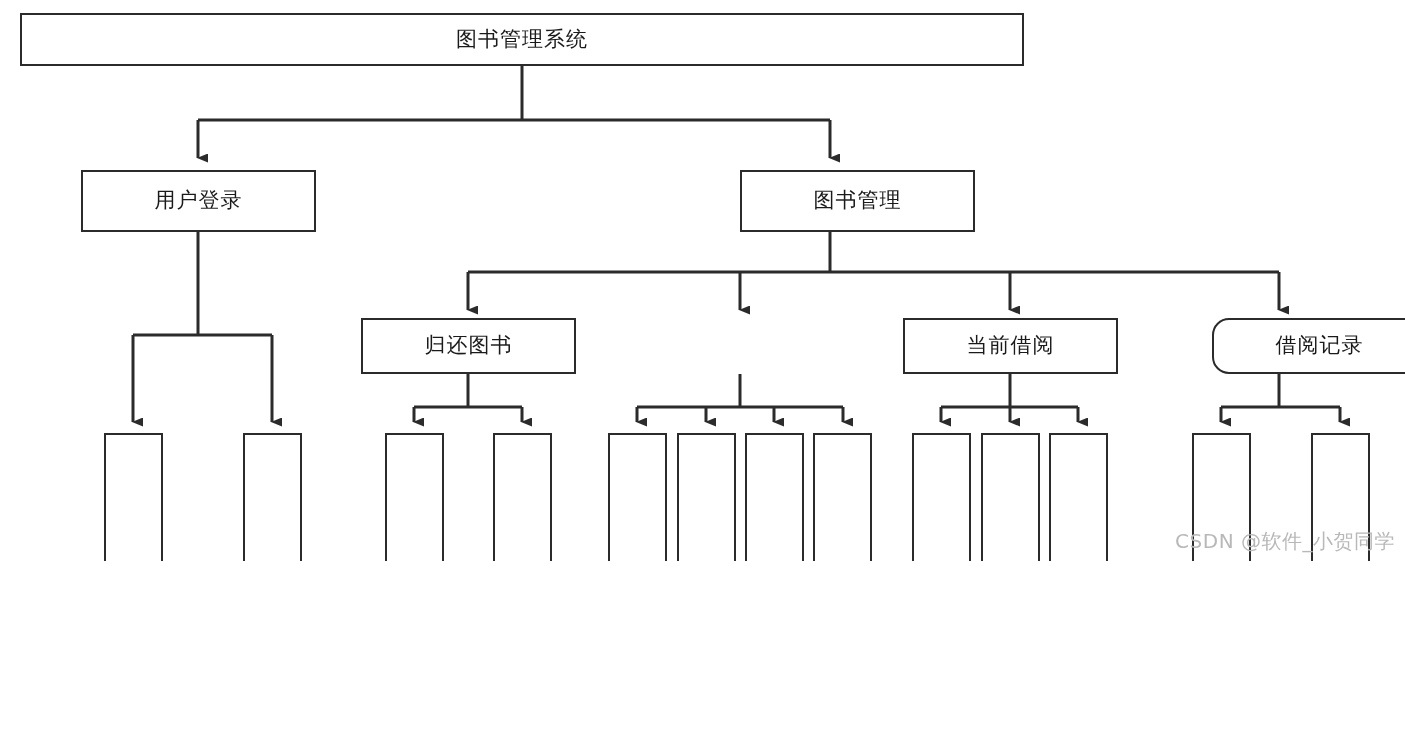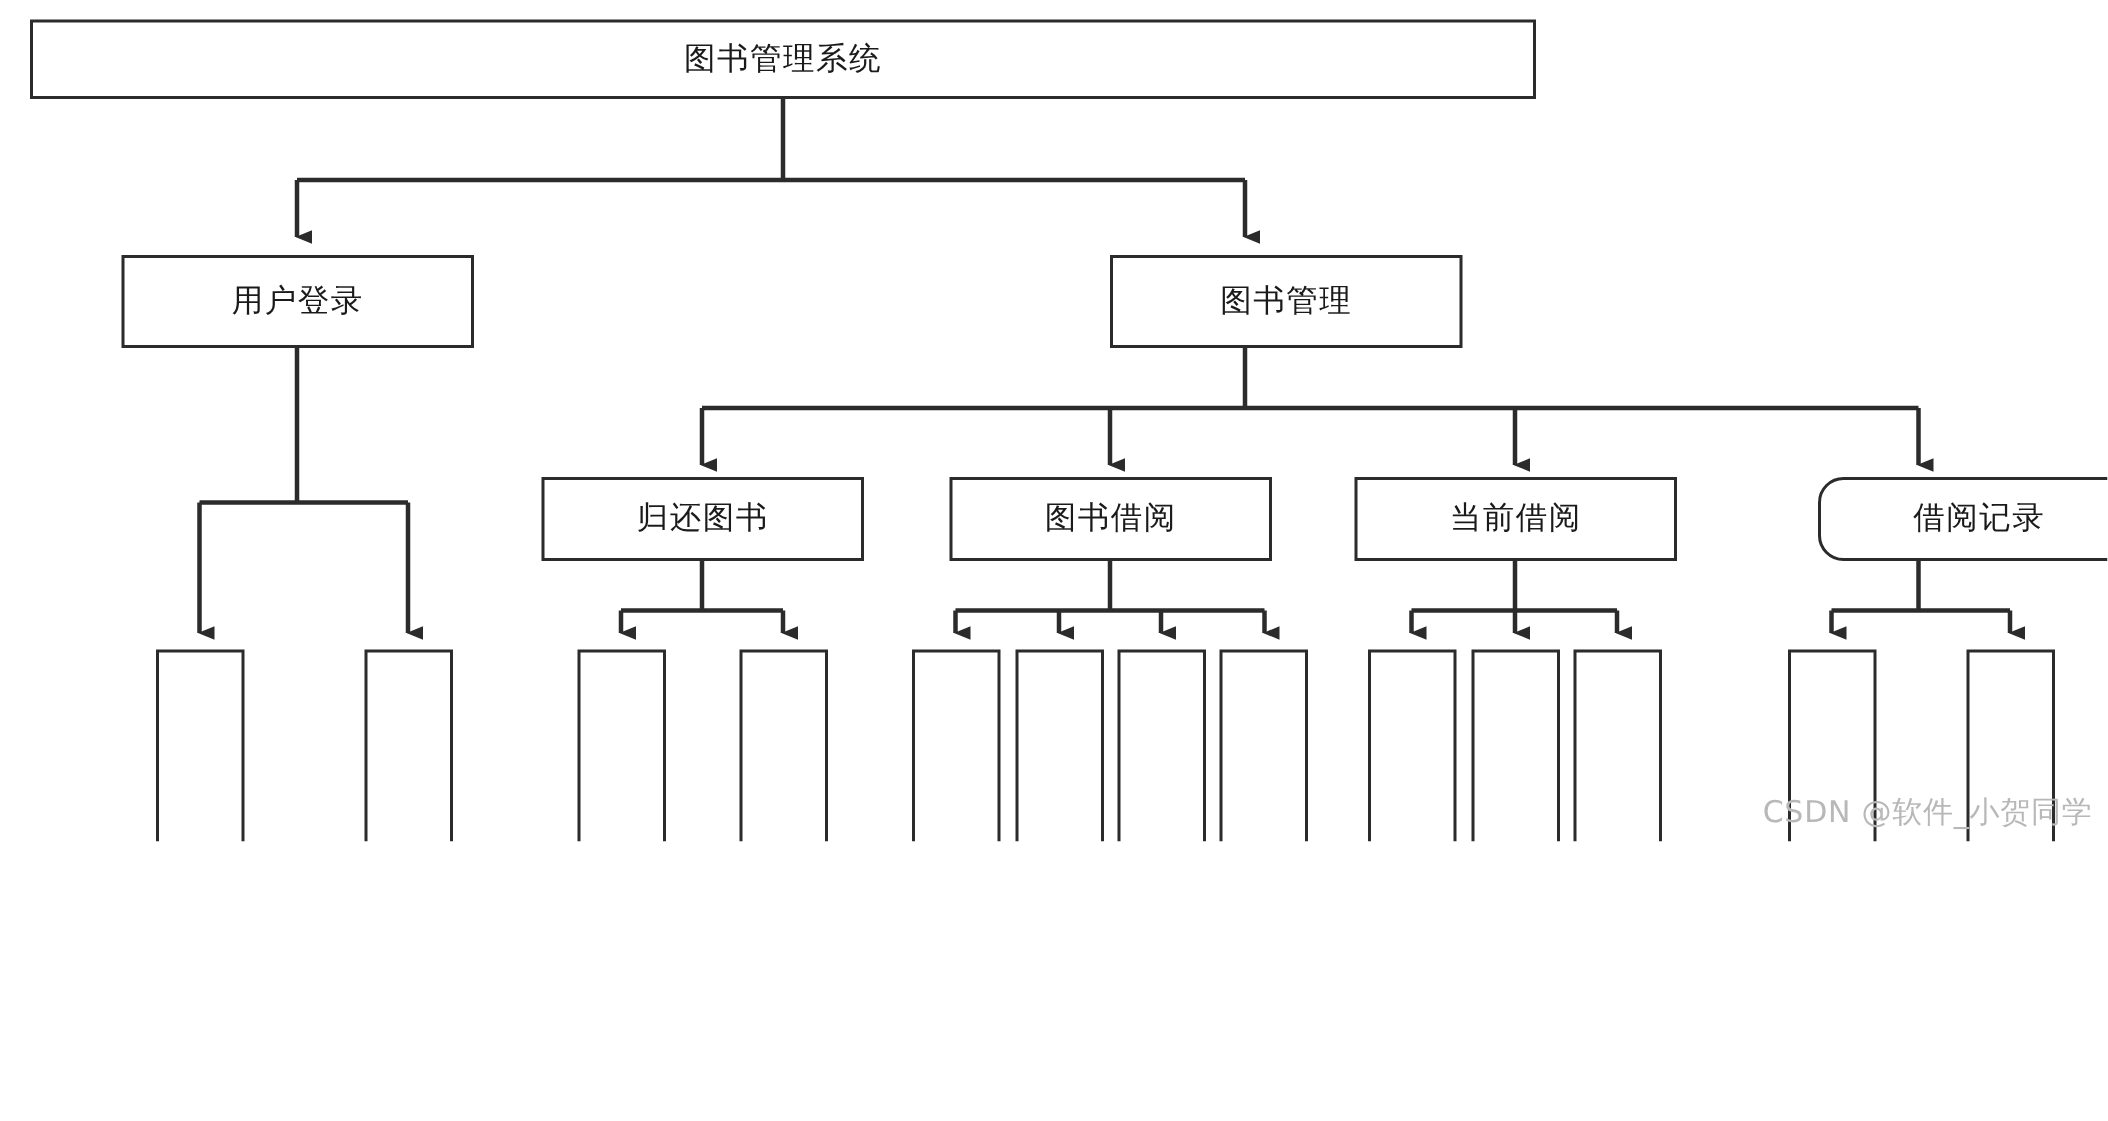--- a/index.html
+++ b/index.html
@@ -128,23 +128,20 @@
   <div class="node horiz" style="left:81px; top:170px; width:235px; height:62px;">
     <span class="lbl">用户登录</span>
   </div>
   <div class="node horiz" style="left:740px; top:170px; width:235px; height:62px;">
     <span class="lbl">图书管理</span>
   </div>
 
   <div class="node horiz" style="left:361px; top:318px; width:215px; height:56px;">
     <span class="lbl">归还图书</span>
   </div>
-  <div class="node horiz" style="left:633px; top:318px; width:215px; height:56px;">
-    <span class="lbl">图书借阅</span>
-  </div>
   <div class="node horiz" style="left:903px; top:318px; width:215px; height:56px;align-items:center;">
     <span class="lbl">当前借阅</span>
   </div>
   <div class="node horiz" style="left:1212px; top:318px; width:215px; height:56px;border-radius:17px;">
     <span class="lbl">借阅记录</span>
   </div>
 
   <div class="node vert midstart" style="left:104px; top:433px; width:59px; height:300px;">
     <span class="lbl">用户登录</span>
   </div>

